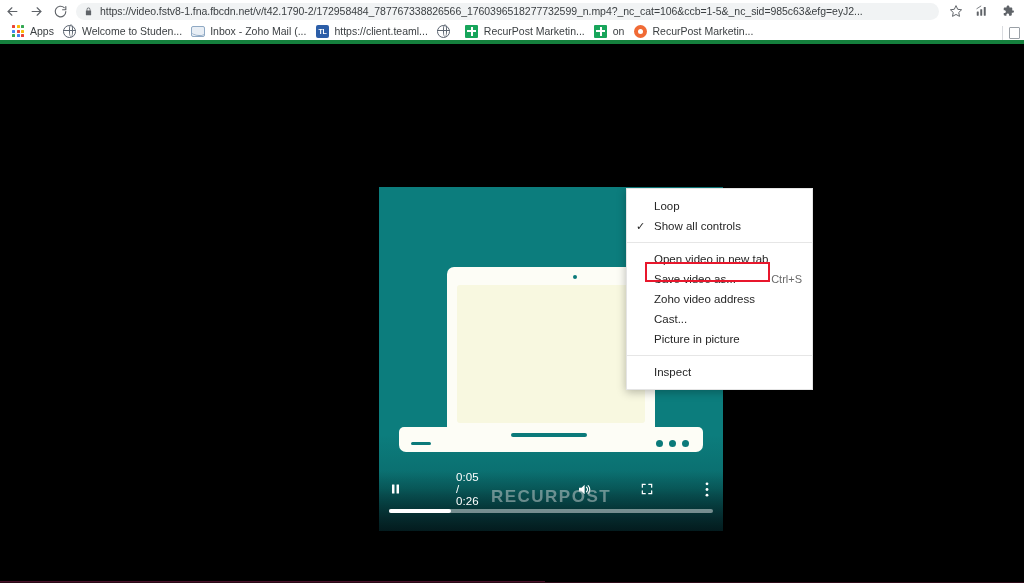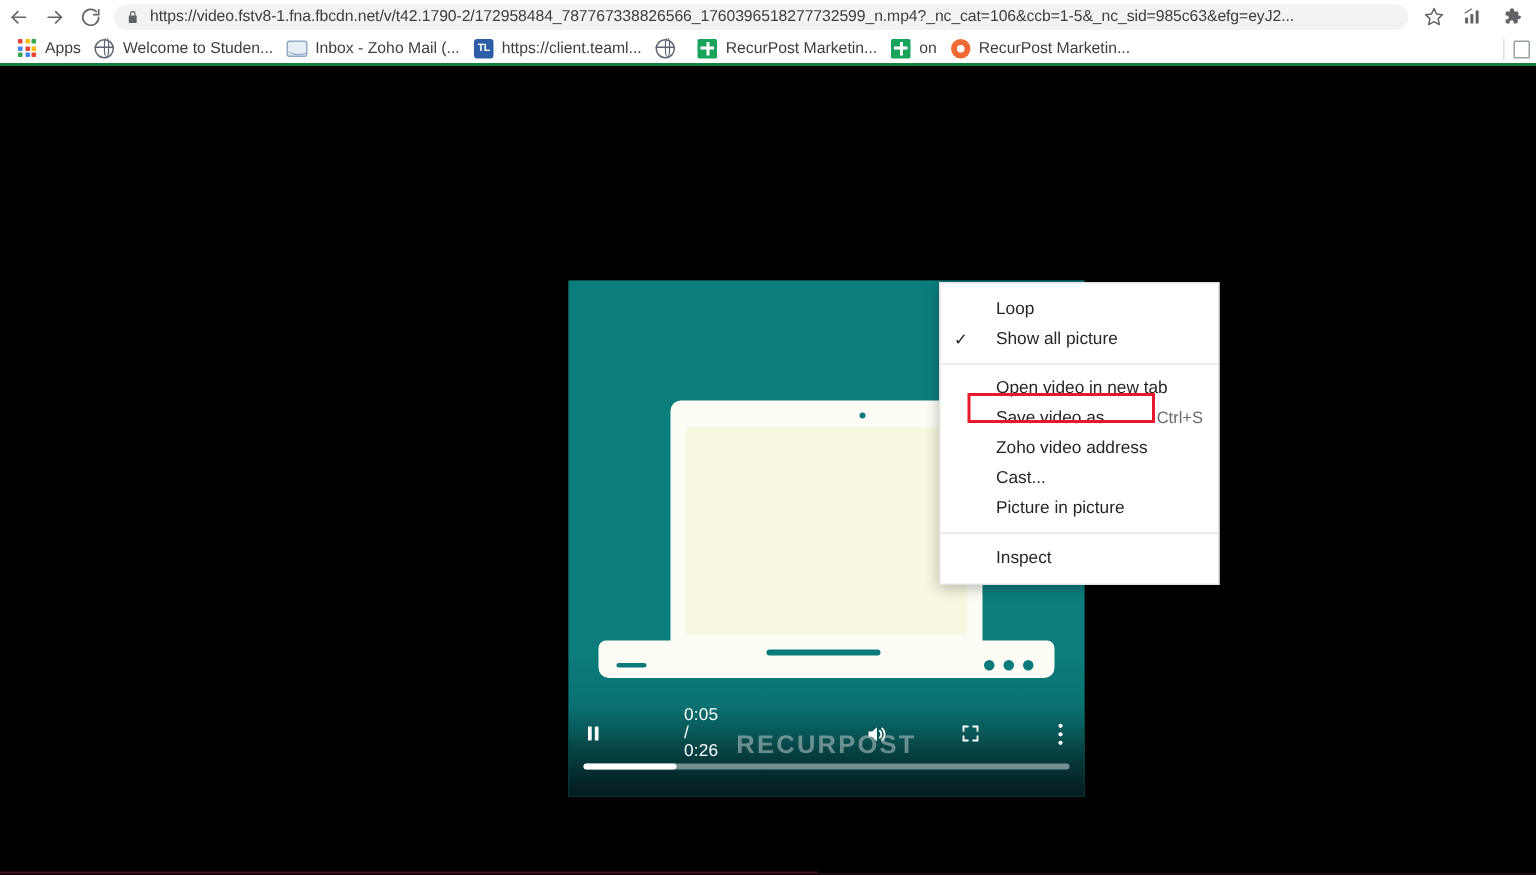--- a/index.html
+++ b/index.html
@@ -46,21 +46,21 @@
     line-height: 17px;
   }
   .chrome-right { display: flex; align-items: center; flex: 0 0 auto; padding-right: 3px; }
   .chrome-right .nav-btn { width: 26px; }
 
   
   .bookmarks {
     position: absolute; top: 22px; left: 0; width: 1024px; height: 22px;
     background: #ffffff;
     display: flex; align-items: center;
-    border-bottom: 2px solid #15803d;
+    border-bottom: 4px solid #15803d;
     padding-left: 8px;
     overflow: hidden;
   }
   .bm {
     display: flex; align-items: center;
     height: 18px; padding: 0 6px 0 3px;
     flex: 0 0 auto;
     max-width: 150px;
   }
   .bm-ico { width: 14px; height: 14px; margin-right: 5px; flex:0 0 auto; display:flex; align-items:center; justify-content:center; }
@@ -160,21 +160,21 @@
     border: 1px solid #e4e4e4;
     box-shadow: 0 2px 9px rgba(0,0,0,0.28);
     padding: 5px 0 5px 0;
     font-size: 11.5px; color: #262626;
   }
   .ctx-group { padding: 2px 0; }
   .ctx-sep { height:1px; background:#e6e6e6; margin: 4px 0; }
   .ctx-item {
     position:relative;
     height: 20px; display:flex; align-items:center;
-    padding-left: 37px; padding-right: 10px;
+    padding-left: 27px; padding-right: 10px;
     white-space: nowrap;
   }
   .ctx-item .label { line-height: 20px; }
   .ctx-check {
     position:absolute; left: 9px; top: 0; height: 20px;
     display:flex; align-items:center; color:#262626; font-size: 11px;
   }
   .ctx-accel { margin-left:auto; color:#6a6a6a; font-size: 11px; padding-left: 20px; }
   .ctx-item.highlight .label {
     outline: none;
@@ -385,21 +385,21 @@
     </div>
 
     <div class="ctxmenu">
 
       <div class="ctx-group">
         <div class="ctx-item">
           <span class="label">Loop</span>
         </div>
         <div class="ctx-item">
           <span class="ctx-check">✓</span>
-          <span class="label">Show all picture</span>
+          <span class="label">Show all controls</span>
         </div>
       </div>
 
       <div class="ctx-sep"></div>
 
       <div class="ctx-group">
         <div class="ctx-item">
           <span class="label">Open video in new tab</span>
         </div>
         <div class="ctx-item highlight">

